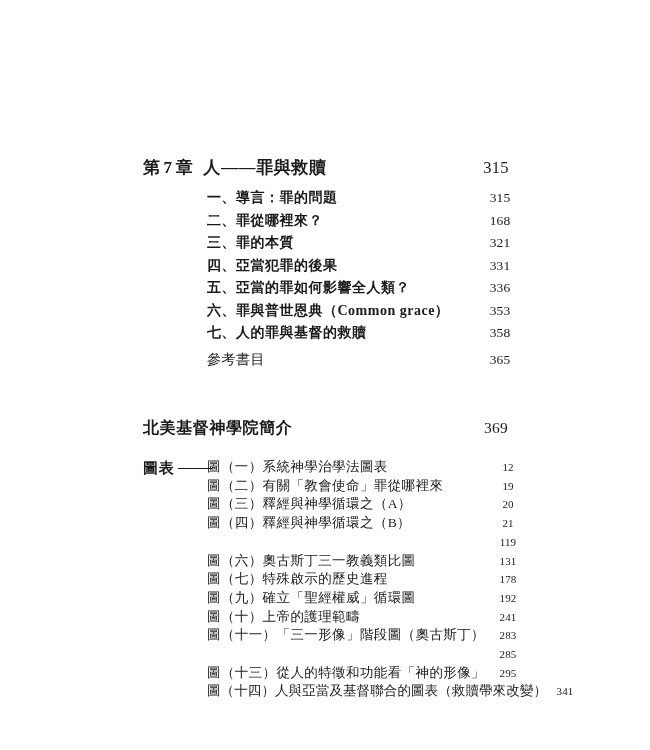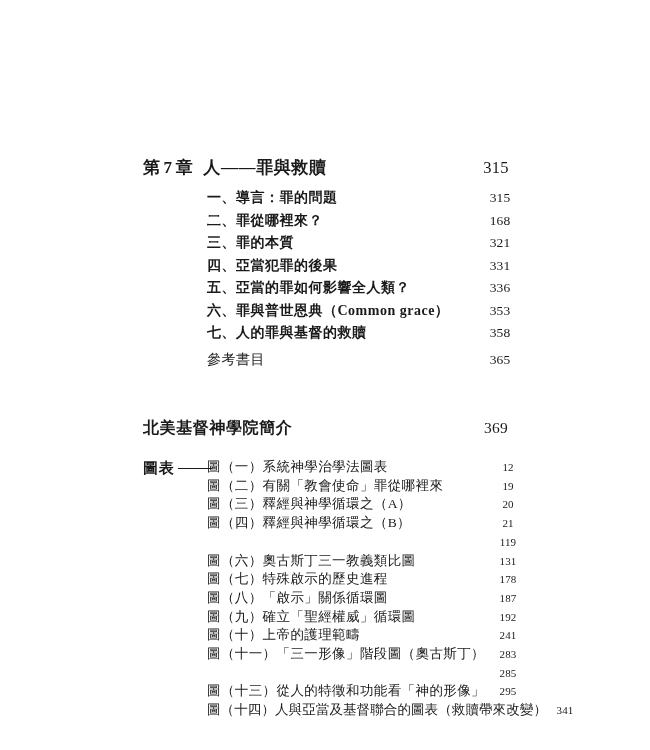--- a/index.html
+++ b/index.html
@@ -282,25 +282,20 @@
         <span class="filler"></span>
         <span class="pageno">131</span>
       </div>
 
       <div class="row fig-row">
         <span class="label">圖（七）特殊啟示的歷史進程</span>
         <span class="filler"></span>
         <span class="pageno">178</span>
       </div>
 
-      <div class="row fig-row">
-        <span class="label">圖（八）「啟示」關係循環圖</span>
-        <span class="filler"></span>
-        <span class="pageno">187</span>
-      </div>
 
       <div class="row fig-row">
         <span class="label">圖（九）確立「聖經權威」循環圖</span>
         <span class="filler"></span>
         <span class="pageno">192</span>
       </div>
 
       <div class="row fig-row">
         <span class="label">圖（十）上帝的護理範疇</span>
         <span class="filler"></span>

